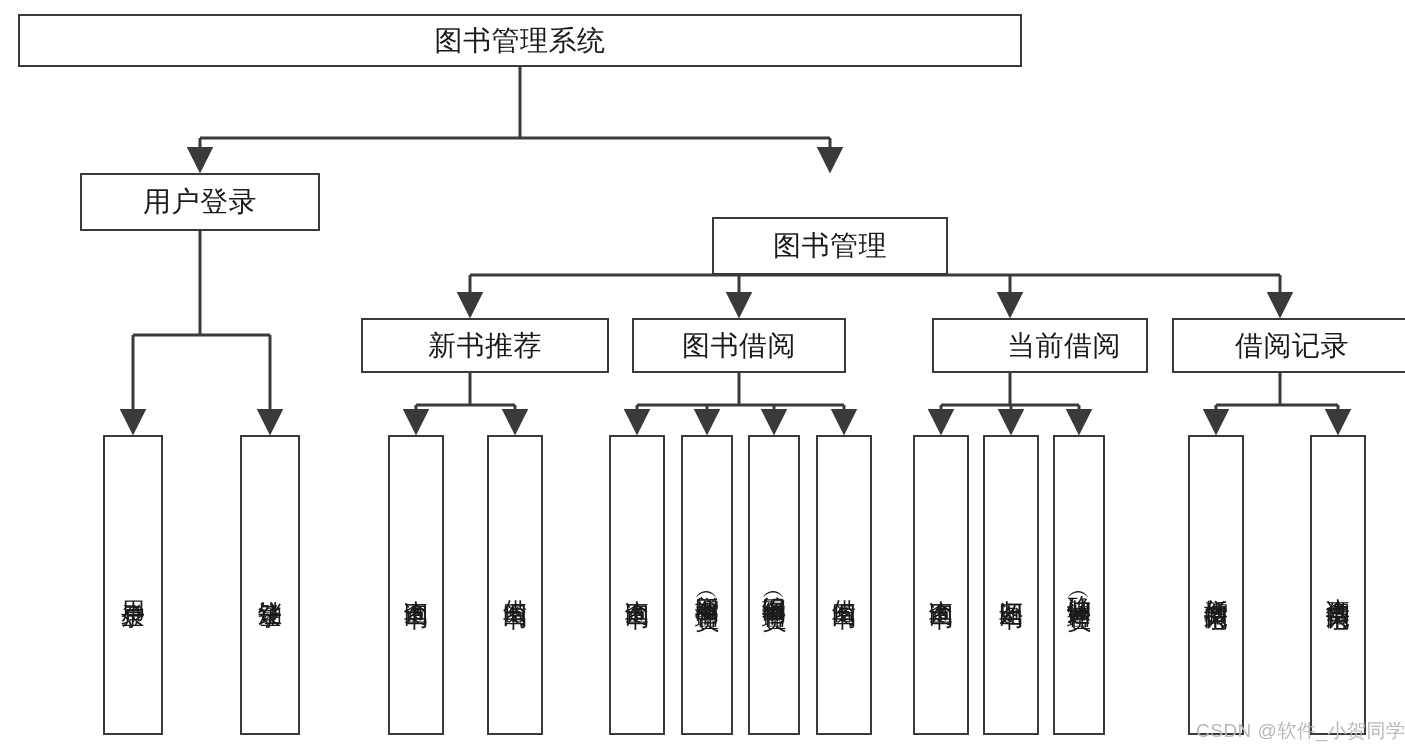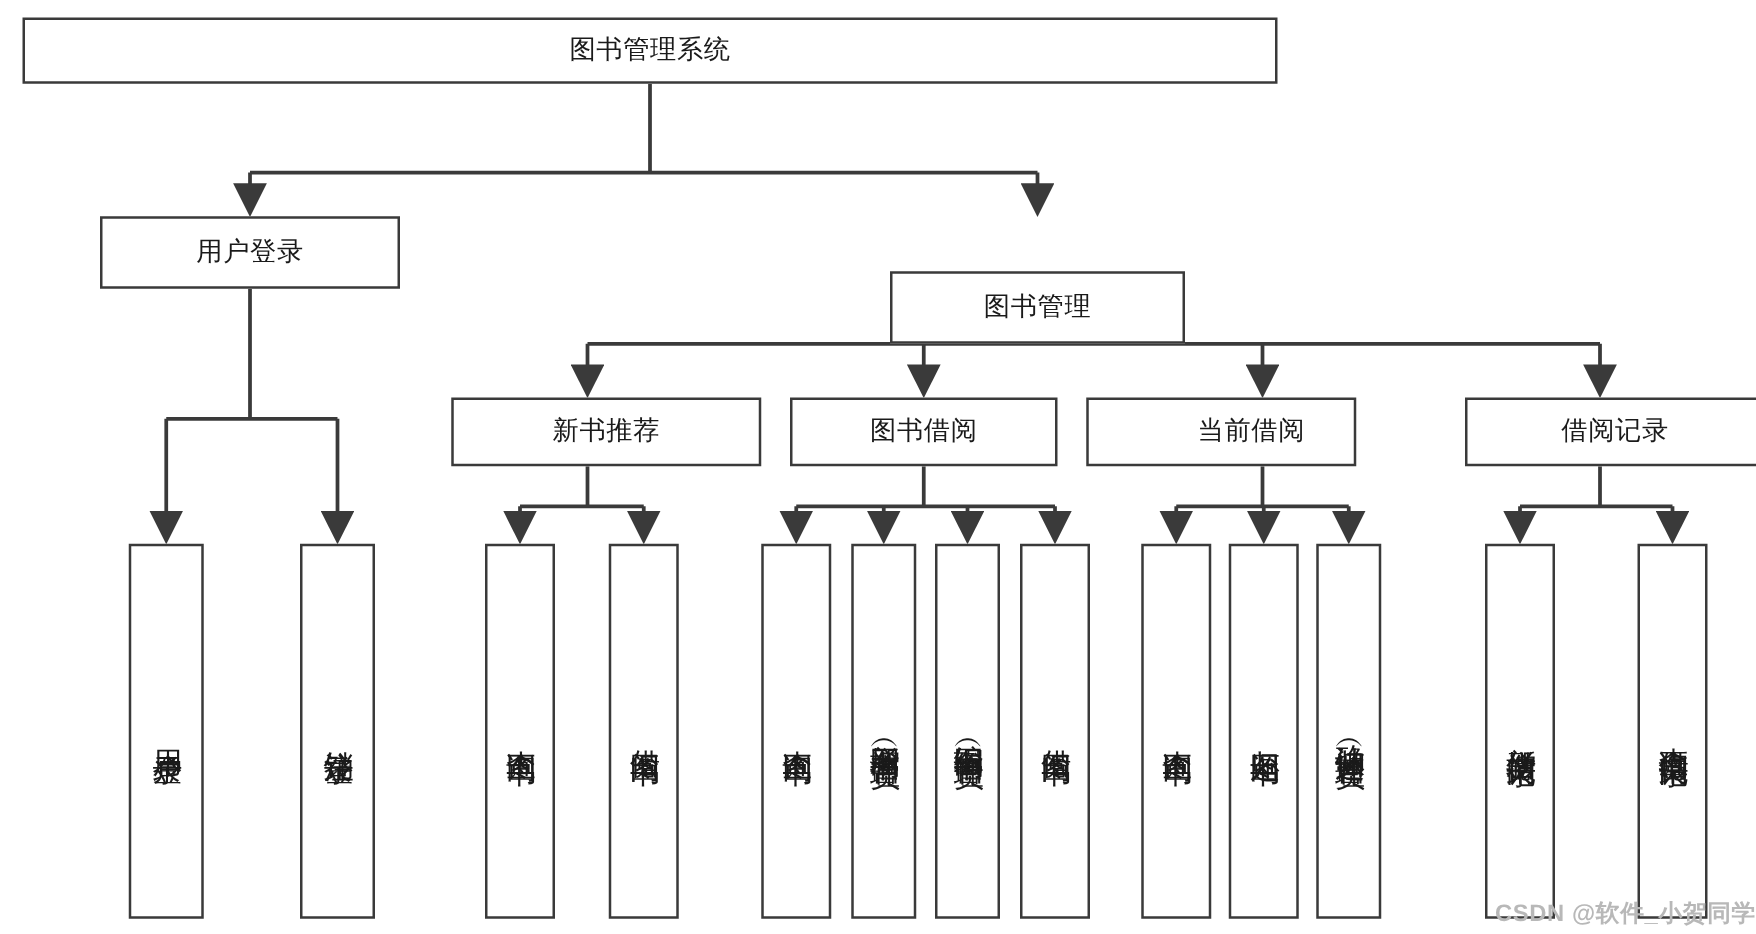--- a/index.html
+++ b/index.html
@@ -35,40 +35,39 @@
     justify-content: center;
     color: #1a1a1a;
   }
   .node .label {
     display: block;
     text-align: center;
     line-height: 1.18;
     white-space: nowrap;
   }
   .node.horizontal .label {
-    font-size: 21px;
+    font-size: 28px;
     letter-spacing: 0.5px;
   }
   .node.vertical {
     align-items: center;
   }
   .node.vertical .label {
     writing-mode: vertical-rl;
     text-orientation: upright;
     font-size: 24px;
     letter-spacing: 2px;
     line-height: 1;
   }
   .watermark {
     position: absolute;
     font-size: 19px;
     color: #b8b8b8;
     white-space: nowrap;
     letter-spacing: 0.5px;
-    font-weight: bold;
   }
 </style>
 </head>
 <body>
 
 <div id="canvas">
   <svg id="edges" viewBox="0 0 1405 747" xmlns="http://www.w3.org/2000/svg">
     <defs>
       <marker id="arrow" viewBox="0 0 12 12" refX="10" refY="6" markerWidth="9" markerHeight="9" orient="auto-start-reverse">
         <path d="M 0 0 L 12 6 L 0 12 z" fill="#3a3a3a"></path>
@@ -123,21 +122,21 @@
         <span class="label">图书管理</span>
       </div>
     </div>
   <div id="level3-nodes">
       <div class="node horizontal" id="n-new-book-recommend" style="left: 361px; top: 318px; width: 248px; height: 55px;">
         <span class="label">新书推荐</span>
       </div>
       <div class="node horizontal" id="n-book-borrow" style="left: 632px; top: 318px; width: 214px; height: 55px;">
         <span class="label">图书借阅</span>
       </div>
-      <div class="node horizontal" id="n-current-borrow" style="left: 869px; top: 318px; width: 216px; height: 55px; padding-left: 48px;">
+      <div class="node horizontal" id="n-current-borrow" style="left: 932px; top: 318px; width: 216px; height: 55px; padding-left: 48px;">
         <span class="label">当前借阅</span>
       </div>
       <div class="node horizontal" id="n-borrow-record" style="left: 1172px; top: 318px; width: 240px; height: 55px;">
         <span class="label">借阅记录</span>
       </div>
     </div>
   <div id="leaf-nodes">
       <div class="node vertical" id="n-leaf-user-login" style="left: 103px; top: 435px; width: 60px; height: 300px;">
         <span class="label">用户登录</span>
       </div>

